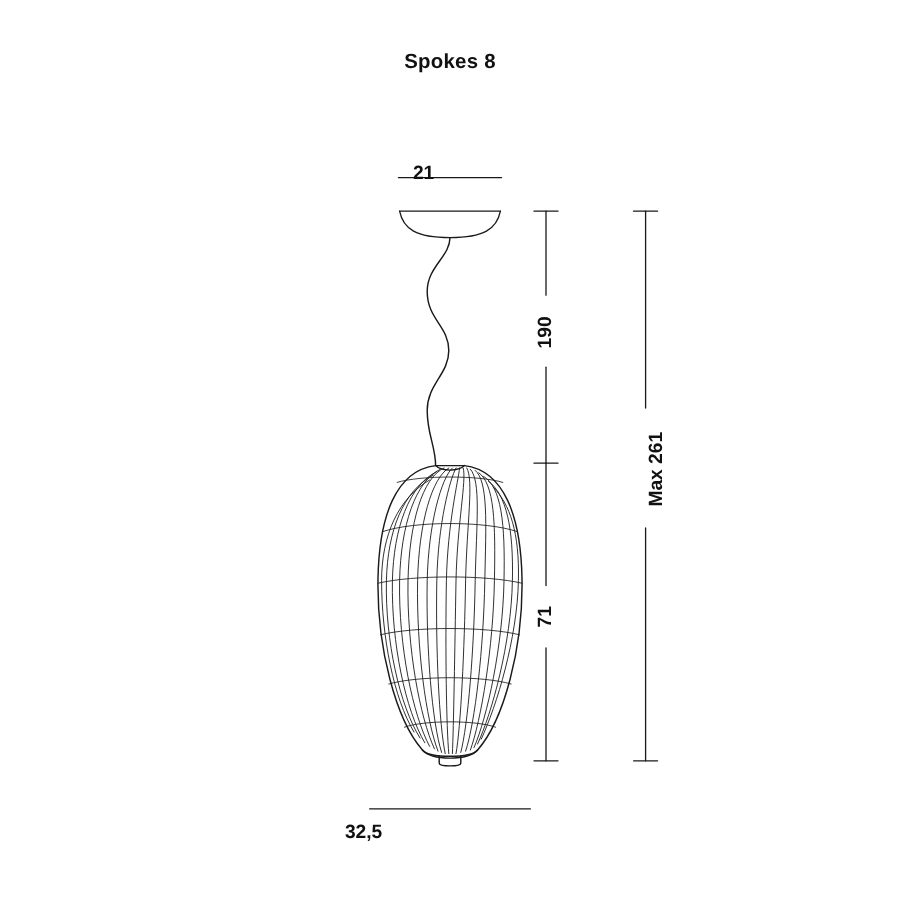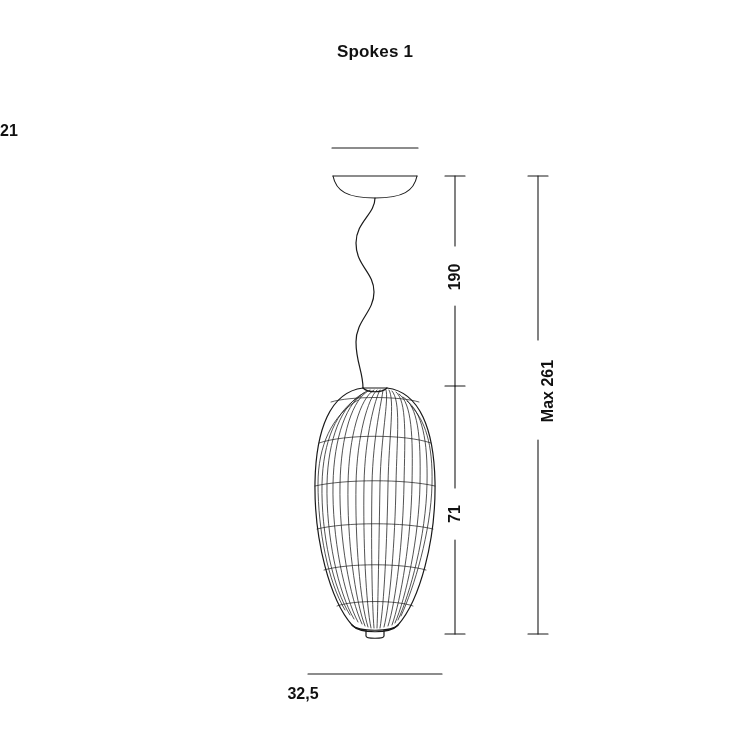--- a/index.html
+++ b/index.html
@@ -45,21 +45,21 @@
     position: absolute;
     top: 0;
     left: 0;
   }
 </style>
 </head>
 <body>
 
 <div id="stage">
 
-  <div id="title">Spokes 1</div>
+  <div id="title">Spokes 8</div>
 
   <svg width="750" height="750" viewBox="0 0 750 750">
     <g fill="none" stroke="#1a1a1a" stroke-width="1.1" stroke-linecap="round" stroke-linejoin="round">
 
       <g>
         <line x1="332" y1="148" x2="418" y2="148"></line>
       </g>
 
       <g>
         <line x1="333" y1="176" x2="417" y2="176"></line>
@@ -137,21 +137,21 @@
         <line x1="528" y1="634" x2="548" y2="634"></line>
       </g>
 
       <g>
         <line x1="308" y1="674" x2="442" y2="674"></line>
       </g>
 
     </g>
   </svg>
 
-  <div class="dim-label" style="left:0; top:122px; width:706px; ">21</div>
+  <div class="dim-label" style="left:0; top:136px; width:706px; text-align:center;">21</div>
 
   <div class="dim-label rot" style="left:441px; top:268px; width:28px; text-align:center;">190</div>
 
   <div class="dim-label rot" style="left:441px; top:505px; width:28px; text-align:center;">71</div>
 
   <div class="dim-label rot" style="left:488px; top:382px; width:120px; text-align:center;">Max 261</div>
 
   <div class="dim-label" style="left:0; top:685px; width:606px; text-align:center;">32,5</div>
 
 </div>

